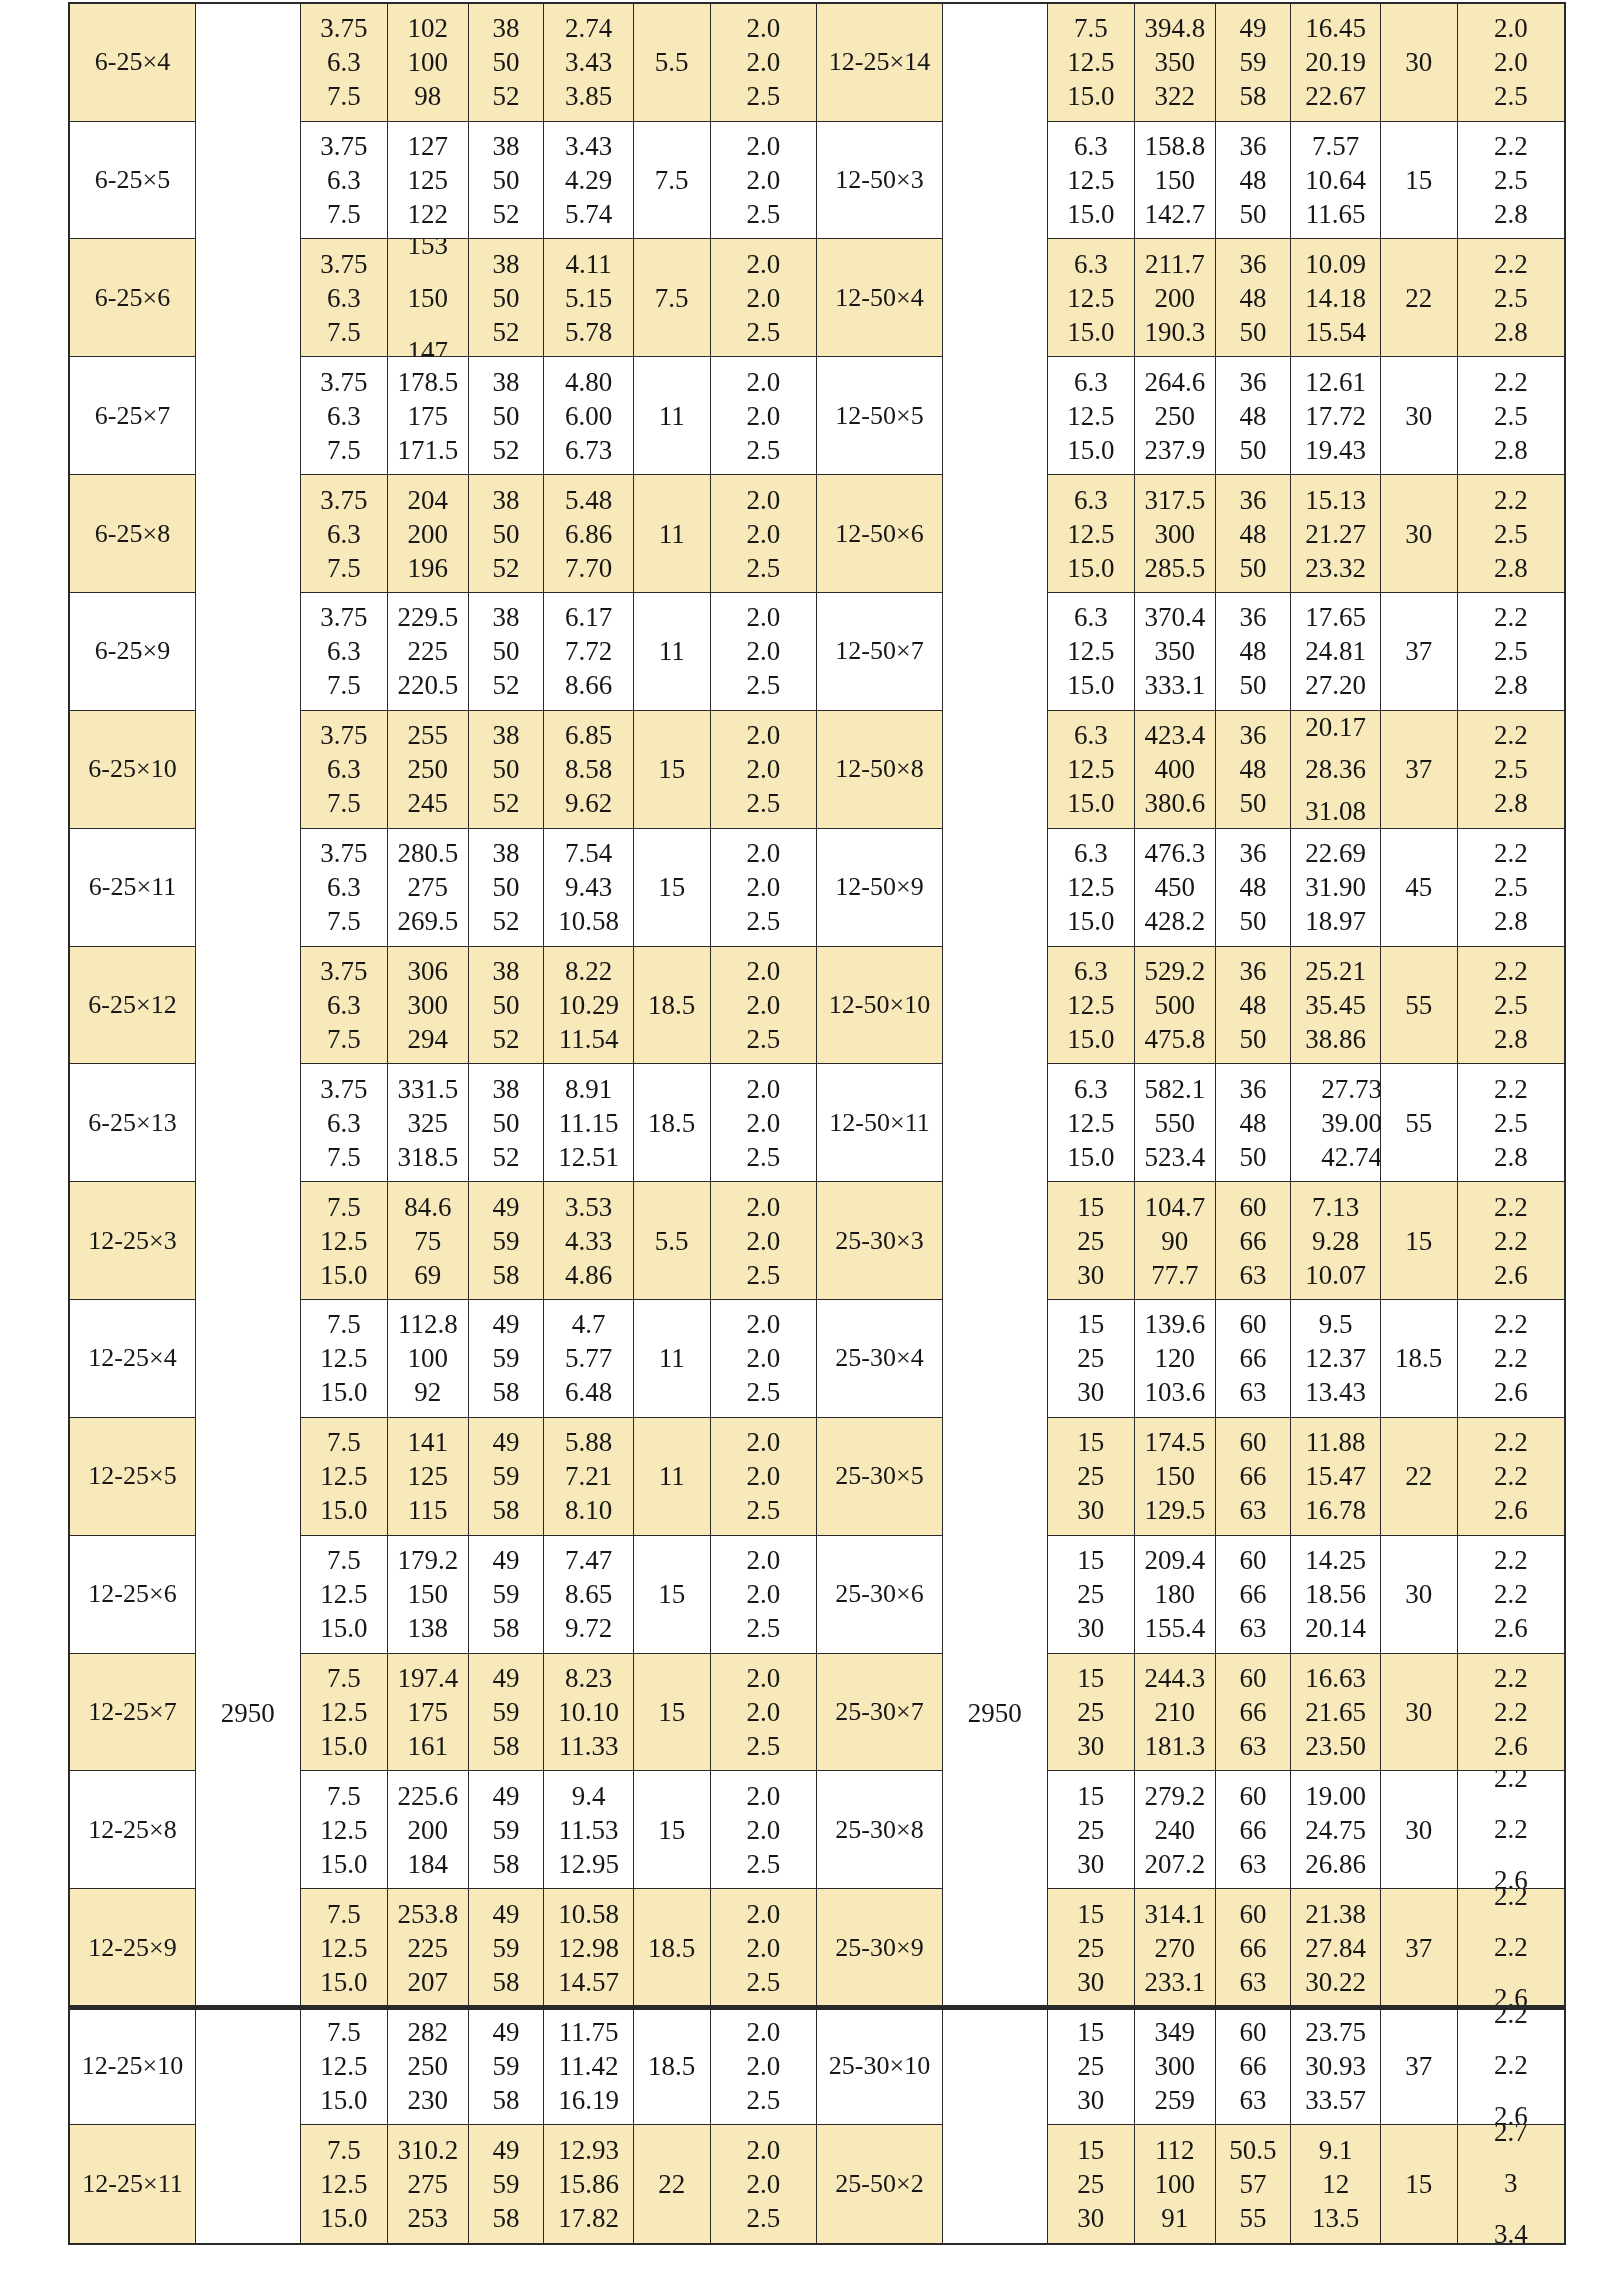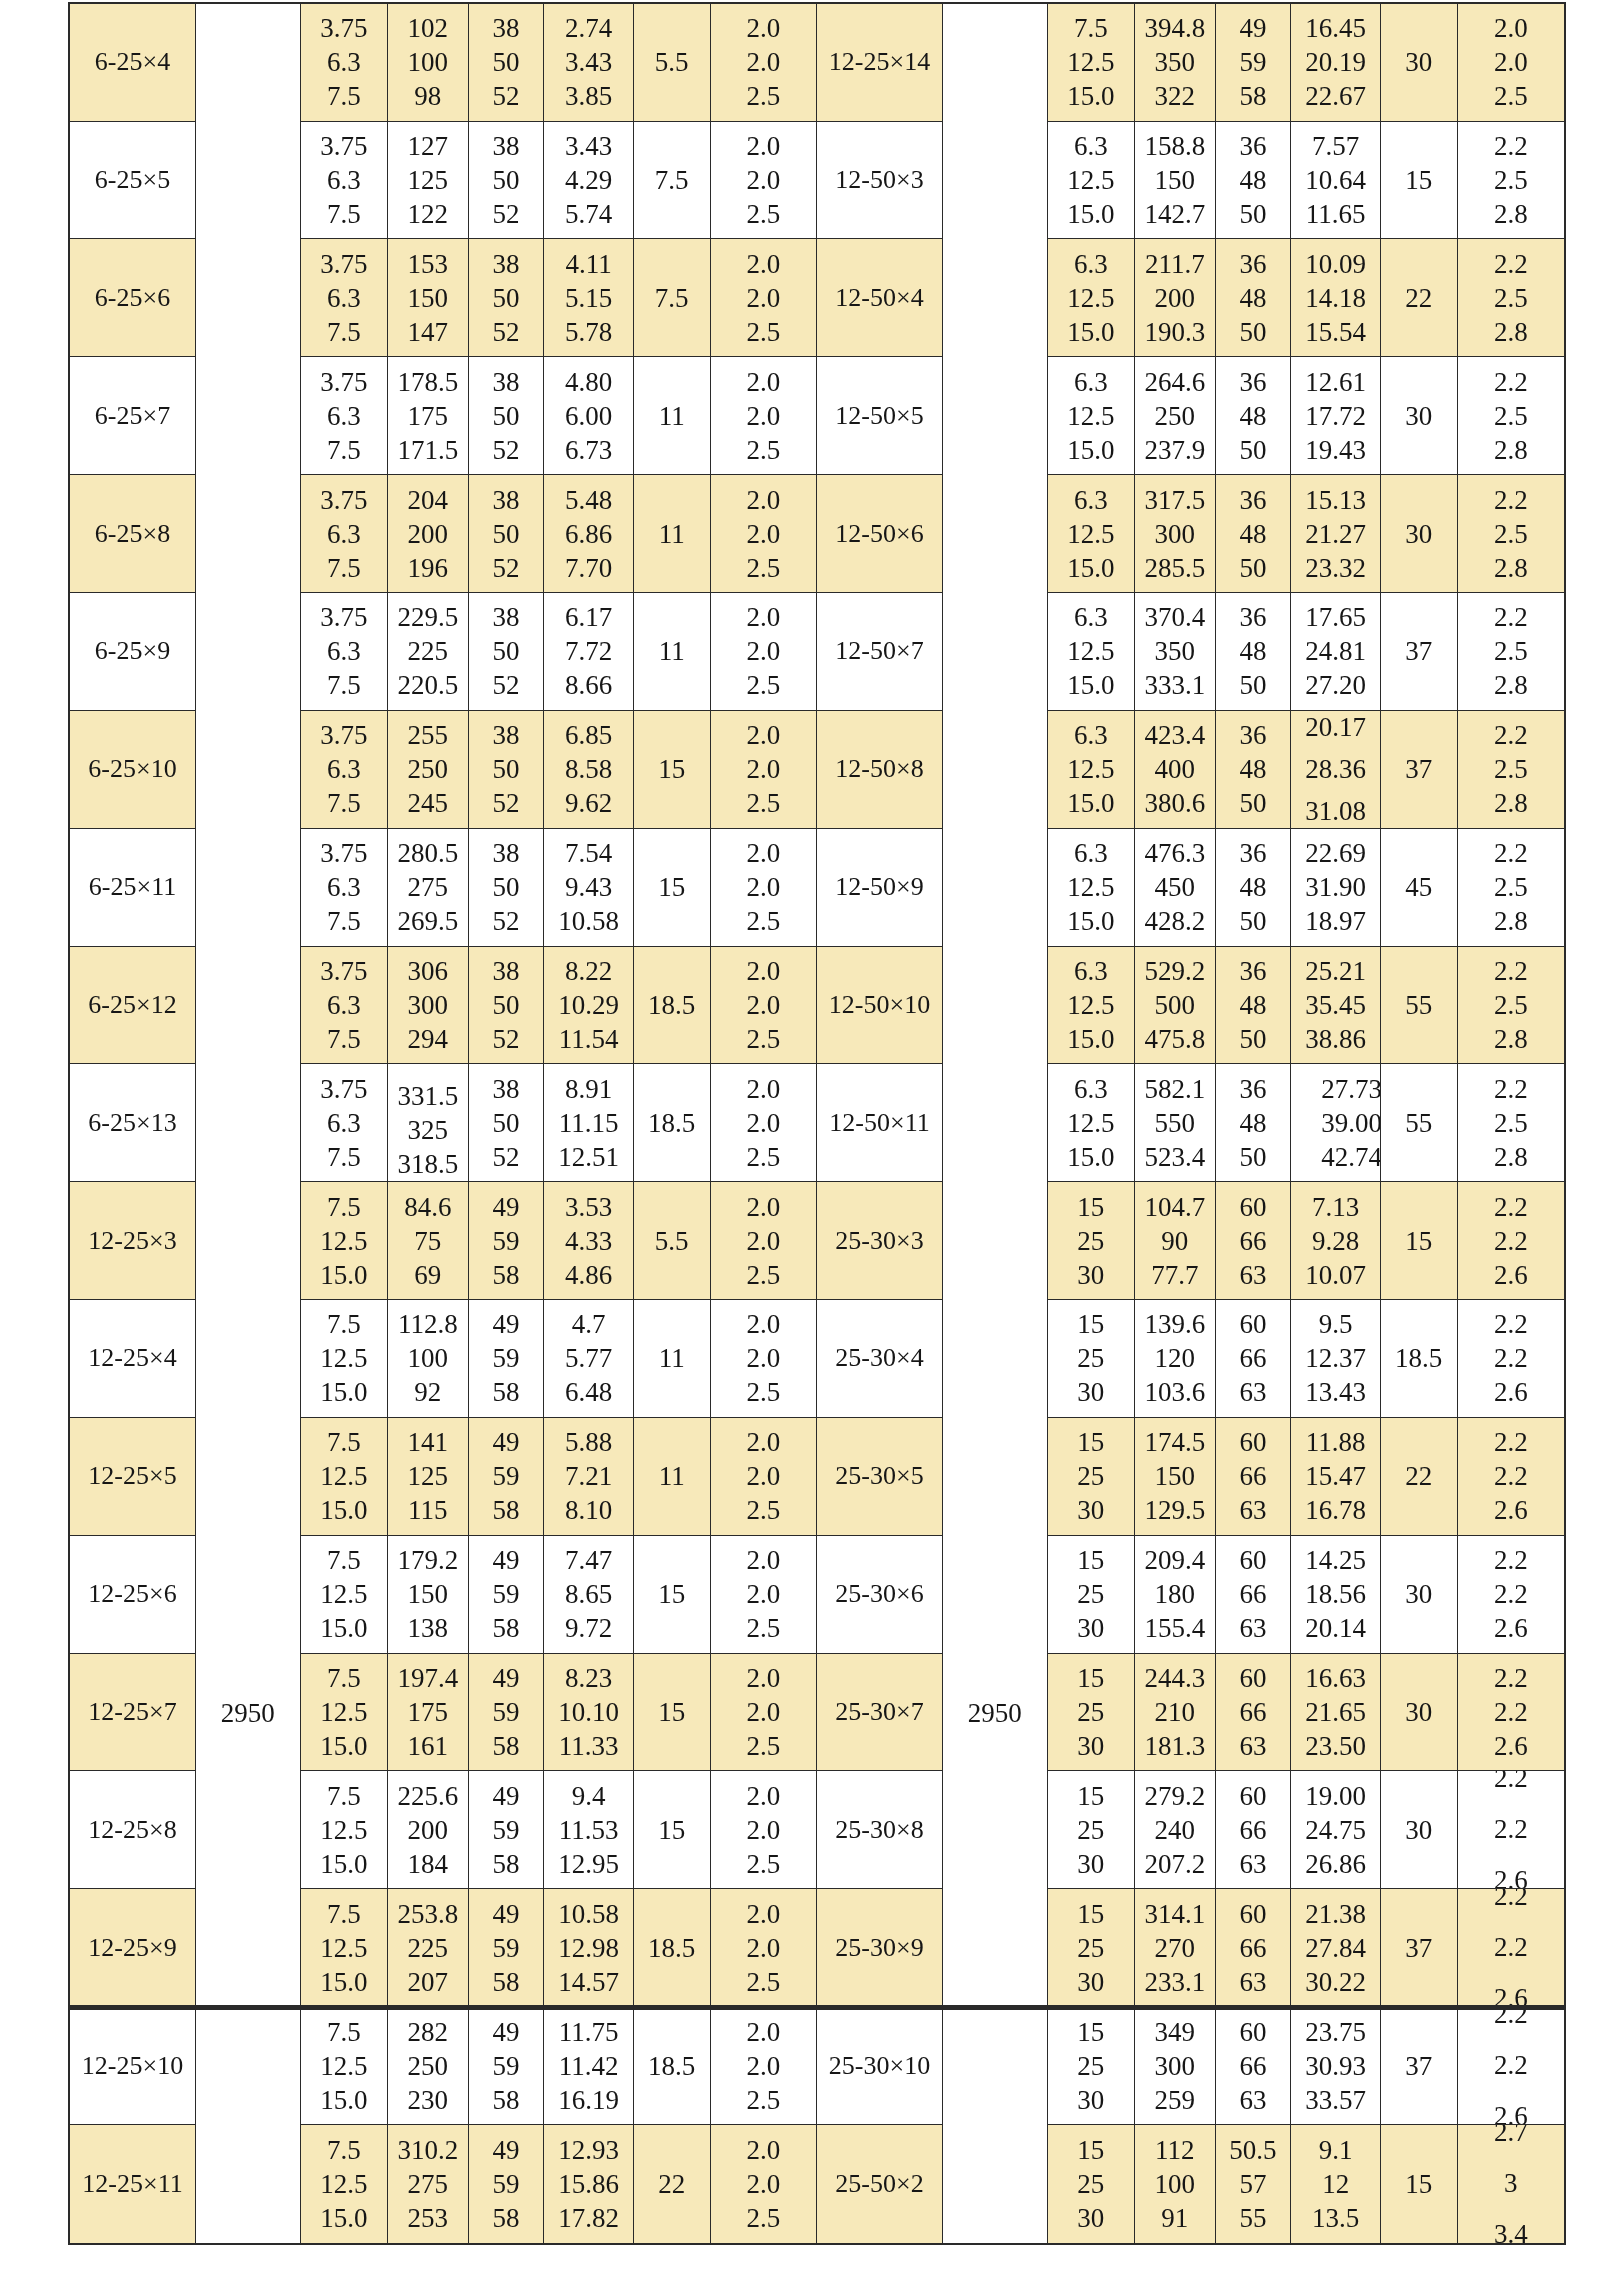--- a/index.html
+++ b/index.html
@@ -132,21 +132,21 @@
         <div class="line">2.5</div>
       </div>
       <div class="cell col-model cream" style="grid-area: 3 / 1;">
         <div class="line">6-25×6</div>
       </div>
       <div class="cell col-flow cream" style="grid-area: 3 / 3;">
         <div class="line">3.75</div>
         <div class="line">6.3</div>
         <div class="line">7.5</div>
       </div>
-      <div class="cell col-head cream" style="grid-area: 3 / 4;">
+      <div class="cell col-head cream" style="grid-area: 3 / 4; gap: 19px;">
         <div class="line">153</div>
         <div class="line">150</div>
         <div class="line">147</div>
       </div>
       <div class="cell col-eff cream" style="grid-area: 3 / 5;">
         <div class="line">38</div>
         <div class="line">50</div>
         <div class="line">52</div>
       </div>
       <div class="cell col-power cream" style="grid-area: 3 / 6;">
@@ -349,21 +349,21 @@
         <div class="line">2.5</div>
       </div>
       <div class="cell col-model" style="grid-area: 10 / 1;">
         <div class="line">6-25×13</div>
       </div>
       <div class="cell col-flow" style="grid-area: 10 / 3;">
         <div class="line">3.75</div>
         <div class="line">6.3</div>
         <div class="line">7.5</div>
       </div>
-      <div class="cell col-head" style="grid-area: 10 / 4; justify-content: flex-end;">
+      <div class="cell col-head" style="grid-area: 10 / 4;">
         <div class="line">331.5</div>
         <div class="line">325</div>
         <div class="line">318.5</div>
       </div>
       <div class="cell col-eff" style="grid-area: 10 / 5;">
         <div class="line">38</div>
         <div class="line">50</div>
         <div class="line">52</div>
       </div>
       <div class="cell col-power" style="grid-area: 10 / 6;">

